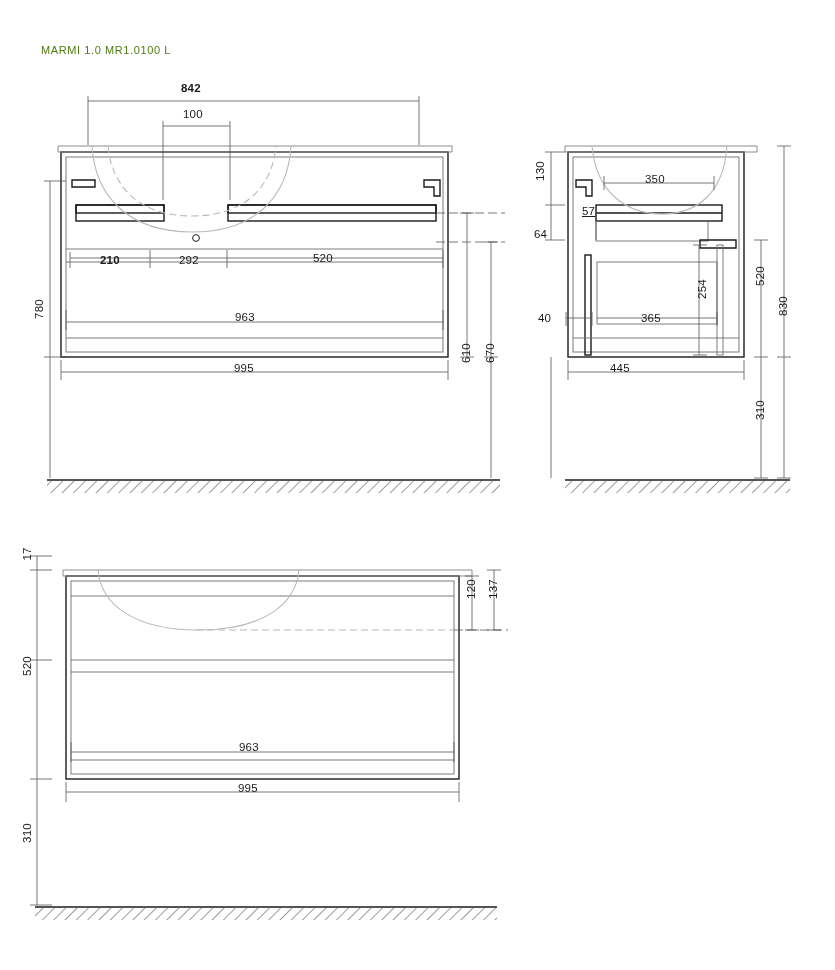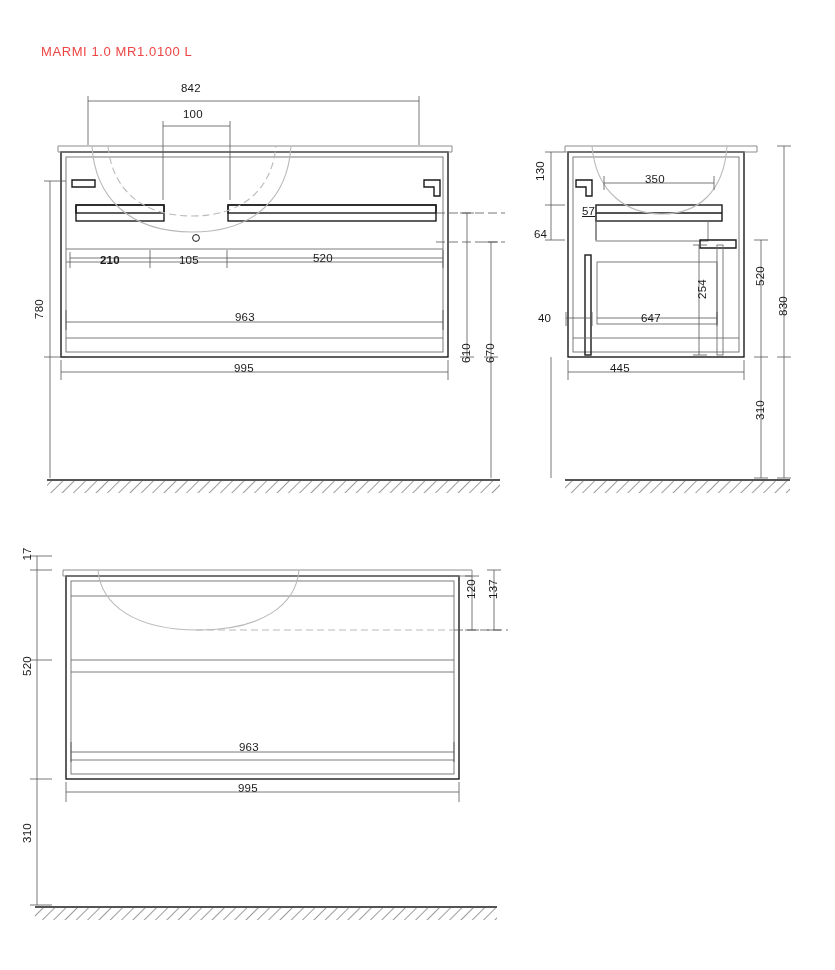--- a/index.html
+++ b/index.html
@@ -18,23 +18,23 @@
   #sheet {
     position: absolute;
     left: 0; top: 0;
     width: 835px;
     height: 970px;
   }
   .title {
     position: absolute;
     left: 41px;
     top: 44px;
-    font-size: 13px;
+    font-size: 11px;
     letter-spacing: 0.6px;
-    color: #ef4444;
+    color: #4d7c0f;
     white-space: nowrap;
   }
   svg { display: block; }
   .dim-label {
     position: absolute;
     font-size: 11.5px;
     color: #1a1a1a;
     white-space: nowrap;
     letter-spacing: 0.2px;
   }
@@ -253,38 +253,38 @@
       <line x1="66" y1="782" x2="66" y2="802"></line>
       <line x1="459" y1="782" x2="459" y2="802"></line>
     </g>
 
     <g>
       <line x1="35" y1="907" x2="497" y2="907" stroke="#1b1b1b" stroke-width="1.4"></line>
       <rect x="35" y="908" width="462" height="12" fill="url(#hatch)" stroke="none"></rect>
     </g>
   </svg>
 
-  <div class="dim-label" style="left:181px; top:82px;">842</div>
+  <div class="dim-label" style="left:181px; top:82px;font-weight:bold;">842</div>
   <div class="dim-label" style="left:183px; top:108px;">100</div>
   <div class="dim-label" style="left:100px; top:254px;font-weight:bold;">210</div>
-  <div class="dim-label" style="left:179px; top:254px;">105</div>
+  <div class="dim-label" style="left:179px; top:254px;">292</div>
   <div class="dim-label" style="left:313px; top:252px;">520</div>
   <div class="dim-label" style="left:235px; top:311px;">963</div>
   <div class="dim-label" style="left:234px; top:362px;">995</div>
   <div class="dim-label vert" style="left:16px; top:303px; width:46px; text-align:center;">780</div>
   <div class="dim-label vert" style="left:443px; top:347px; width:46px; text-align:center;">610</div>
   <div class="dim-label vert" style="left:467px; top:347px; width:46px; text-align:center;">670</div>
 
   <div class="dim-label vert" style="left:517px; top:165px; width:46px; text-align:center;">130</div>
   <div class="dim-label" style="left:645px; top:173px;">350</div>
   <div class="dim-label" style="left:582px; top:205px;text-decoration:underline;">57</div>
   <div class="dim-label" style="left:534px; top:228px;">64</div>
   <div class="dim-label vert" style="left:679px; top:283px; width:46px; text-align:center;">254</div>
   <div class="dim-label" style="left:538px; top:312px;">40</div>
-  <div class="dim-label" style="left:641px; top:312px;">647</div>
+  <div class="dim-label" style="left:641px; top:312px;">365</div>
   <div class="dim-label" style="left:610px; top:362px;">445</div>
   <div class="dim-label vert" style="left:737px; top:270px; width:46px; text-align:center;">520</div>
   <div class="dim-label vert" style="left:760px; top:300px; width:46px; text-align:center;">830</div>
   <div class="dim-label vert" style="left:737px; top:404px; width:46px; text-align:center;">310</div>
 
   <div class="dim-label vert" style="left:4px; top:548px; width:46px; text-align:center;">17</div>
   <div class="dim-label vert" style="left:448px; top:583px; width:46px; text-align:center;">120</div>
   <div class="dim-label vert" style="left:470px; top:583px; width:46px; text-align:center;">137</div>
   <div class="dim-label vert" style="left:4px; top:660px; width:46px; text-align:center;">520</div>
   <div class="dim-label" style="left:239px; top:741px;">963</div>

